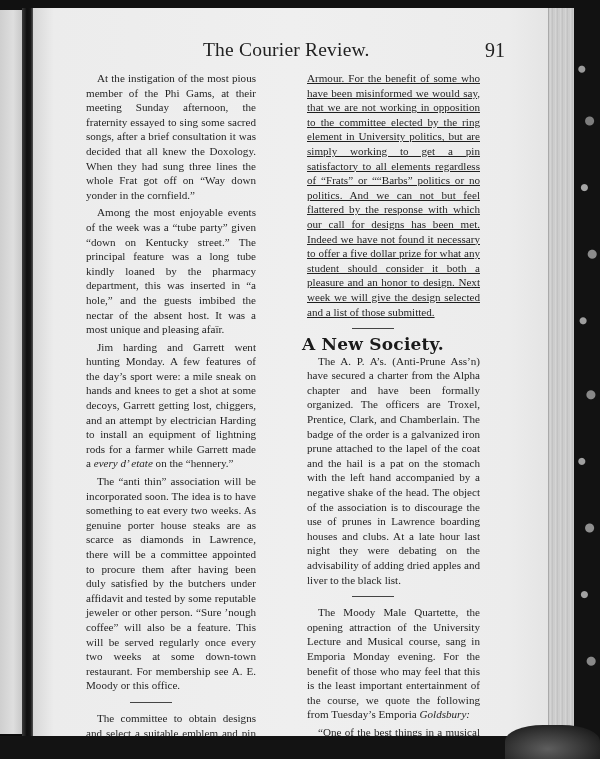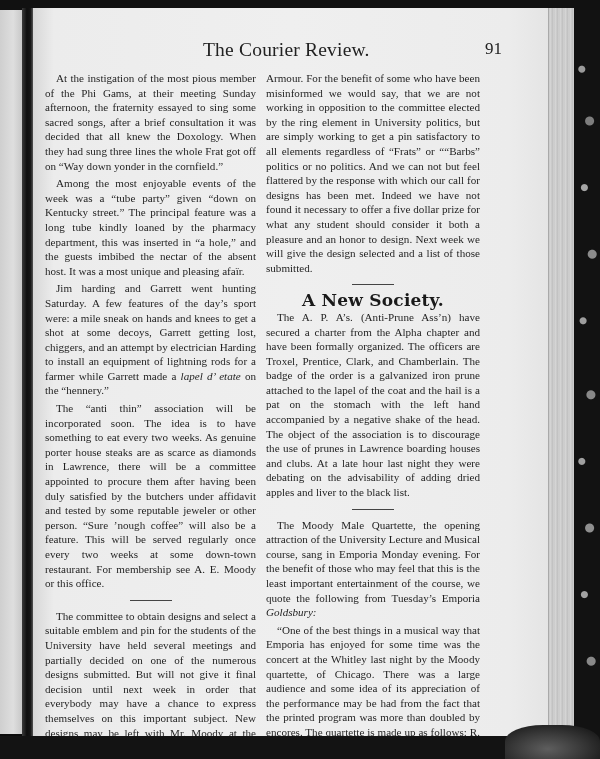--- a/index.html
+++ b/index.html
@@ -48,31 +48,31 @@
     border-radius: 40% 40% 0 0;
   }
 
   .running-head {
     position: absolute; left: 0; top: 31px; width: 517px; height: 24px;
   }
   .running-title {
     position: absolute; left: 170px; top: 0; font-size: 19.5px; color: #222; letter-spacing: 0.2px;
   }
   .page-number {
-    position: absolute; left: 452px; top: 0; font-size: 17px; color: #222;
+    position: absolute; left: 452px; top: 0; font-size: 20px; color: #222;
   }
 
   .col {
     position: absolute; top: 63px; width: 211px;
     font-size: 11.1px; line-height: 14.6px; text-align: justify; color: #1f1f1f;
   }
   .col-left { left: 12px; }
   .col-right { left: 233px; width: 214px; }
-  .col p { text-indent: 11px; margin-bottom: 3px; hyphens: none; }
-  .col p.noindent { text-indent: 0; }
+  .col p { text-indent: 11px; margin-bottom: 3px; hyphens: none; margin-left: 41px; }
+  .col p.noindent { text-indent: 0; text-decoration: underline; }
   .col .sep {
     width: 42px; height: 1px; background: #444; margin: 9px auto 8px auto;
   }
   .col h3 {
     font-size: 17px; font-weight: bold; text-align: center; margin-bottom: 2px;
     font-family: "DejaVu Serif", serif; letter-spacing: 0.2px; color: #1a1a1a;
   }
   .col em { font-style: italic; }
 </style>
 </head>
@@ -84,21 +84,21 @@
 
 <div class="page">
   <div class="running-head">
     <span class="running-title">The Courier Review.</span>
     <span class="page-number">91</span>
   </div>
 
   <div class="col col-left">
     <p>At the instigation of the most pious member of the Phi Gams, at their meeting Sunday afternoon, the fraternity essayed to sing some sacred songs, after a brief consultation it was decided that all knew the Doxology. When they had sung three lines the whole Frat got off on “Way down yonder in the cornfield.”</p>
     <p>Among the most enjoyable events of the week was a “tube party” given “down on Kentucky street.” The principal feature was a long tube kindly loaned by the pharmacy department, this was inserted in “a hole,” and the guests imbibed the nectar of the absent host. It was a most unique and pleasing afaïr.</p>
-    <p><span>Jim harding and Garrett went hunting Saturday. A few features of the day’s sport were: a mile sneak on hands and knees to get a shot at some decoys, Garrett getting lost, chiggers, and an attempt by electrician Harding to install an equipment of lightning rods for a farmer while Garrett made a </span><em>lapel d’ etate</em><span> on the “hennery.”</span></p>
+    <p><span>Jim harding and Garrett went hunting Monday. A few features of the day’s sport were: a mile sneak on hands and knees to get a shot at some decoys, Garrett getting lost, chiggers, and an attempt by electrician Harding to install an equipment of lightning rods for a farmer while Garrett made a </span><em>every d’ etate</em><span> on the “hennery.”</span></p>
     <p>The “anti thin” association will be incorporated soon. The idea is to have something to eat every two weeks. As genuine porter house steaks are as scarce as diamonds in Lawrence, there will be a committee appointed to procure them after having been duly satisfied by the butchers under affidavit and tested by some reputable jeweler or other person. “Sure ’nough coffee” will also be a feature. This will be served regularly once every two weeks at some down-town restaurant. For membership see A. E. Moody or this office.</p>
     <div class="sep"></div>
     <p>The committee to obtain designs and select a suitable emblem and pin for the students of the University have held several meetings and partially decided on one of the numerous designs submitted. But will not give it final decision until next week in order that everybody may have a chance to express themselves on this important subject. New designs may be left with Mr. Moody at the office or given to any member of the committee, Prof. Cowan, Spellman, Mitchell, Owen, Winn, and</p>
   </div>
 
   <div class="col col-right">
     <p class="noindent">Armour. For the benefit of some who have been misinformed we would say, that we are not working in opposition to the committee elected by the ring element in University politics, but are simply working to get a pin satisfactory to all elements regardless of “Frats” or ““Barbs” politics or no politics. And we can not but feel flattered by the response with which our call for designs has been met. Indeed we have not found it necessary to offer a five dollar prize for what any student should consider it both a pleasure and an honor to design. Next week we will give the design selected and a list of those submitted.</p>
     <div class="sep"></div>
     <h3>A New Society.</h3>
     <p>The A. P. A’s. (Anti-Prune Ass’n) have secured a charter from the Alpha chapter and have been formally organized. The officers are Troxel, Prentice, Clark, and Chamberlain. The badge of the order is a galvanized iron prune attached to the lapel of the coat and the hail is a pat on the stomach with the left hand accompanied by a negative shake of the head. The object of the association is to discourage the use of prunes in Lawrence boarding houses and clubs. At a late hour last night they were debating on the advisability of adding dried apples and liver to the black list.</p>

